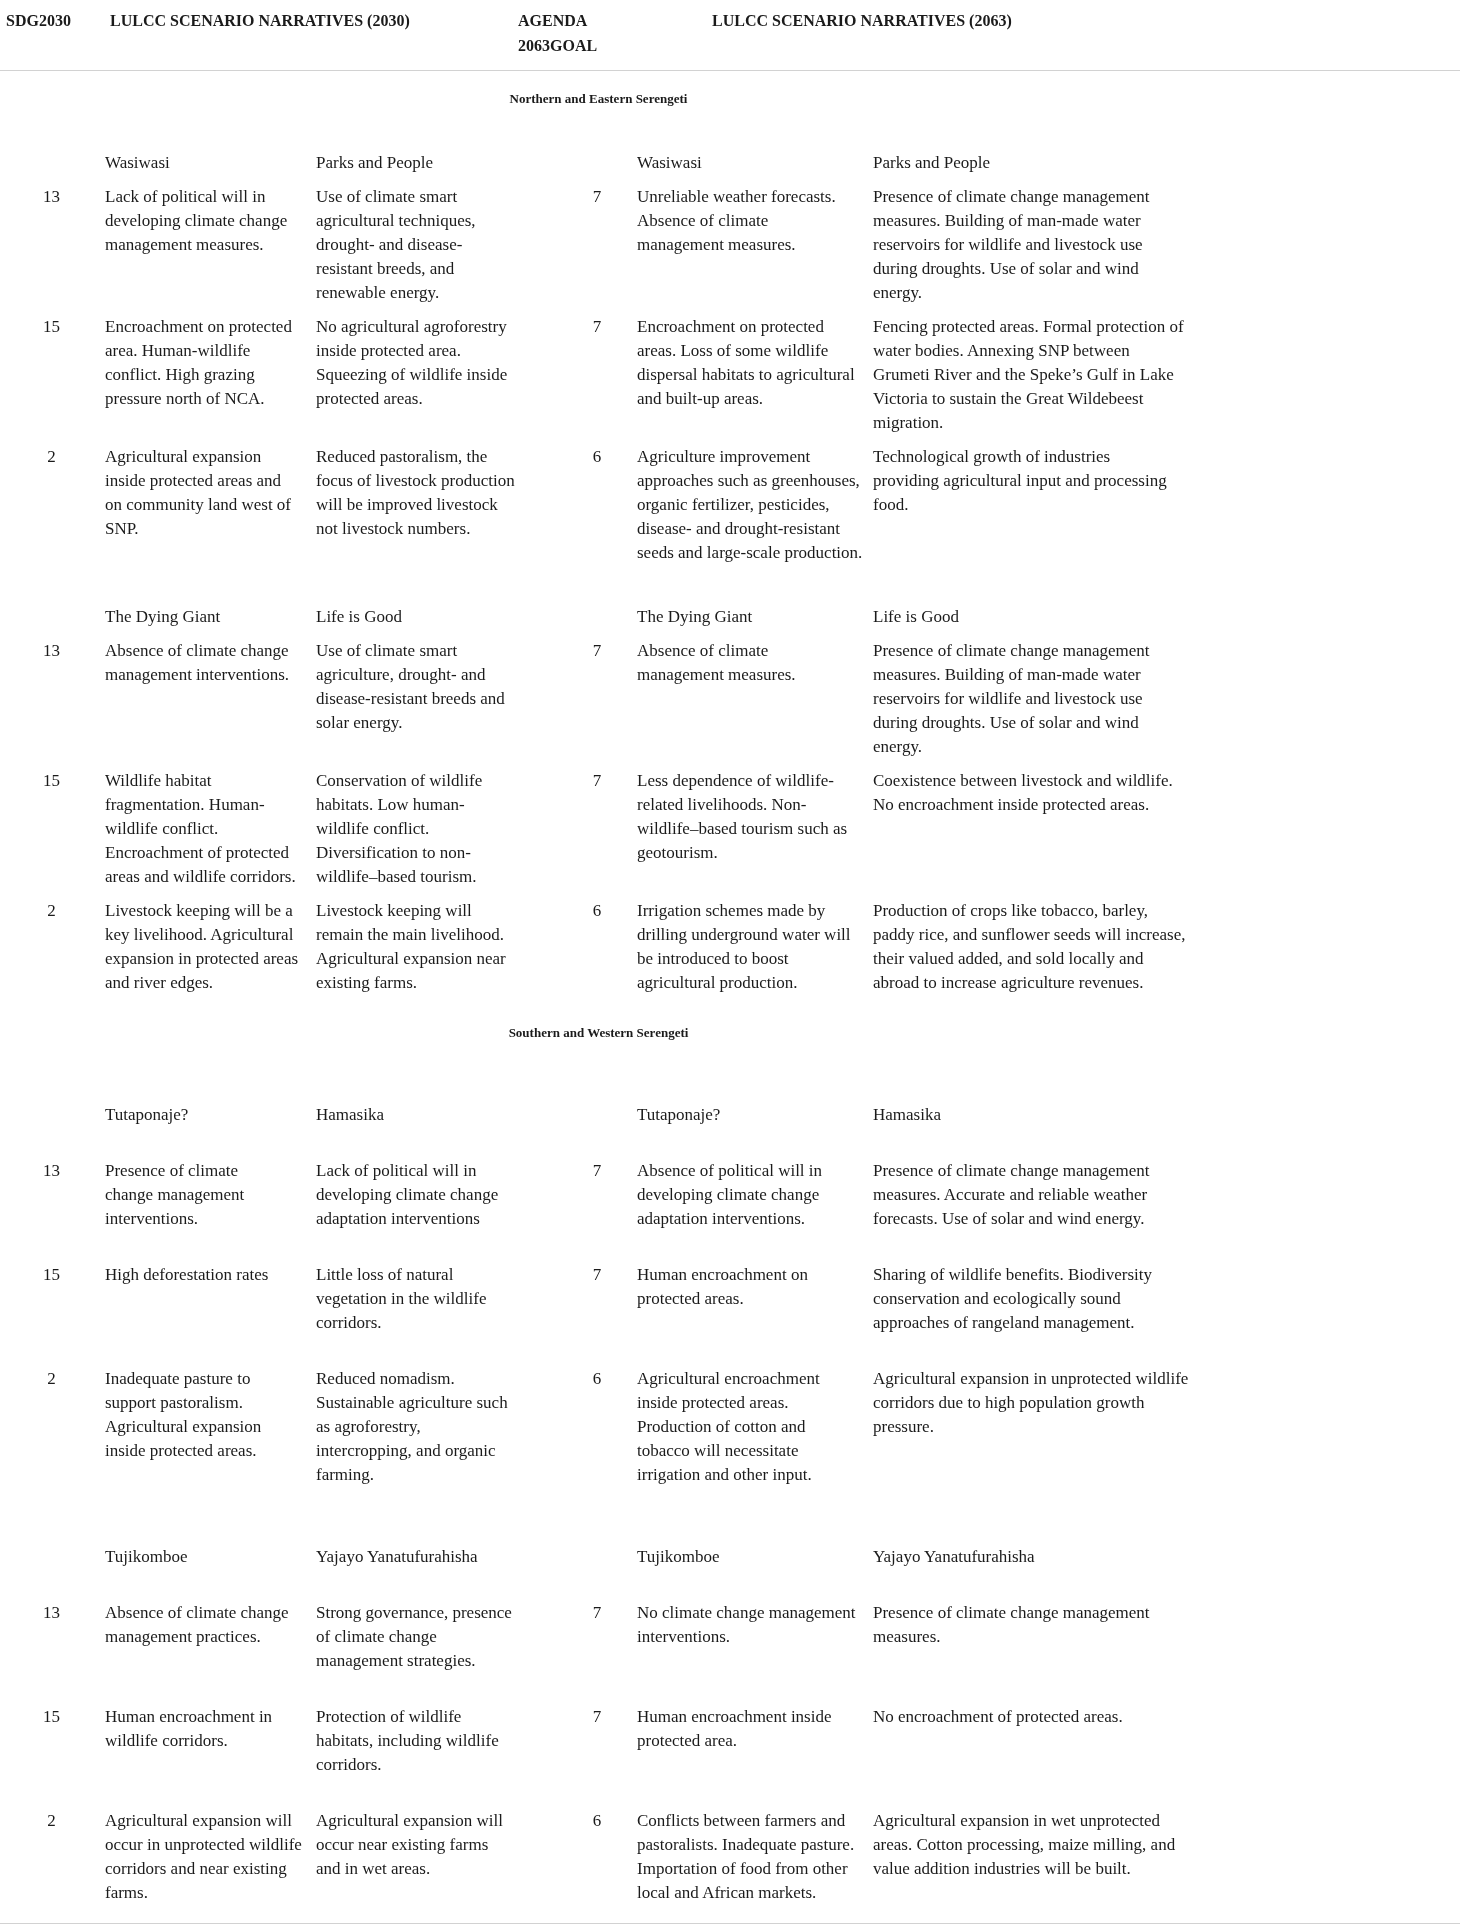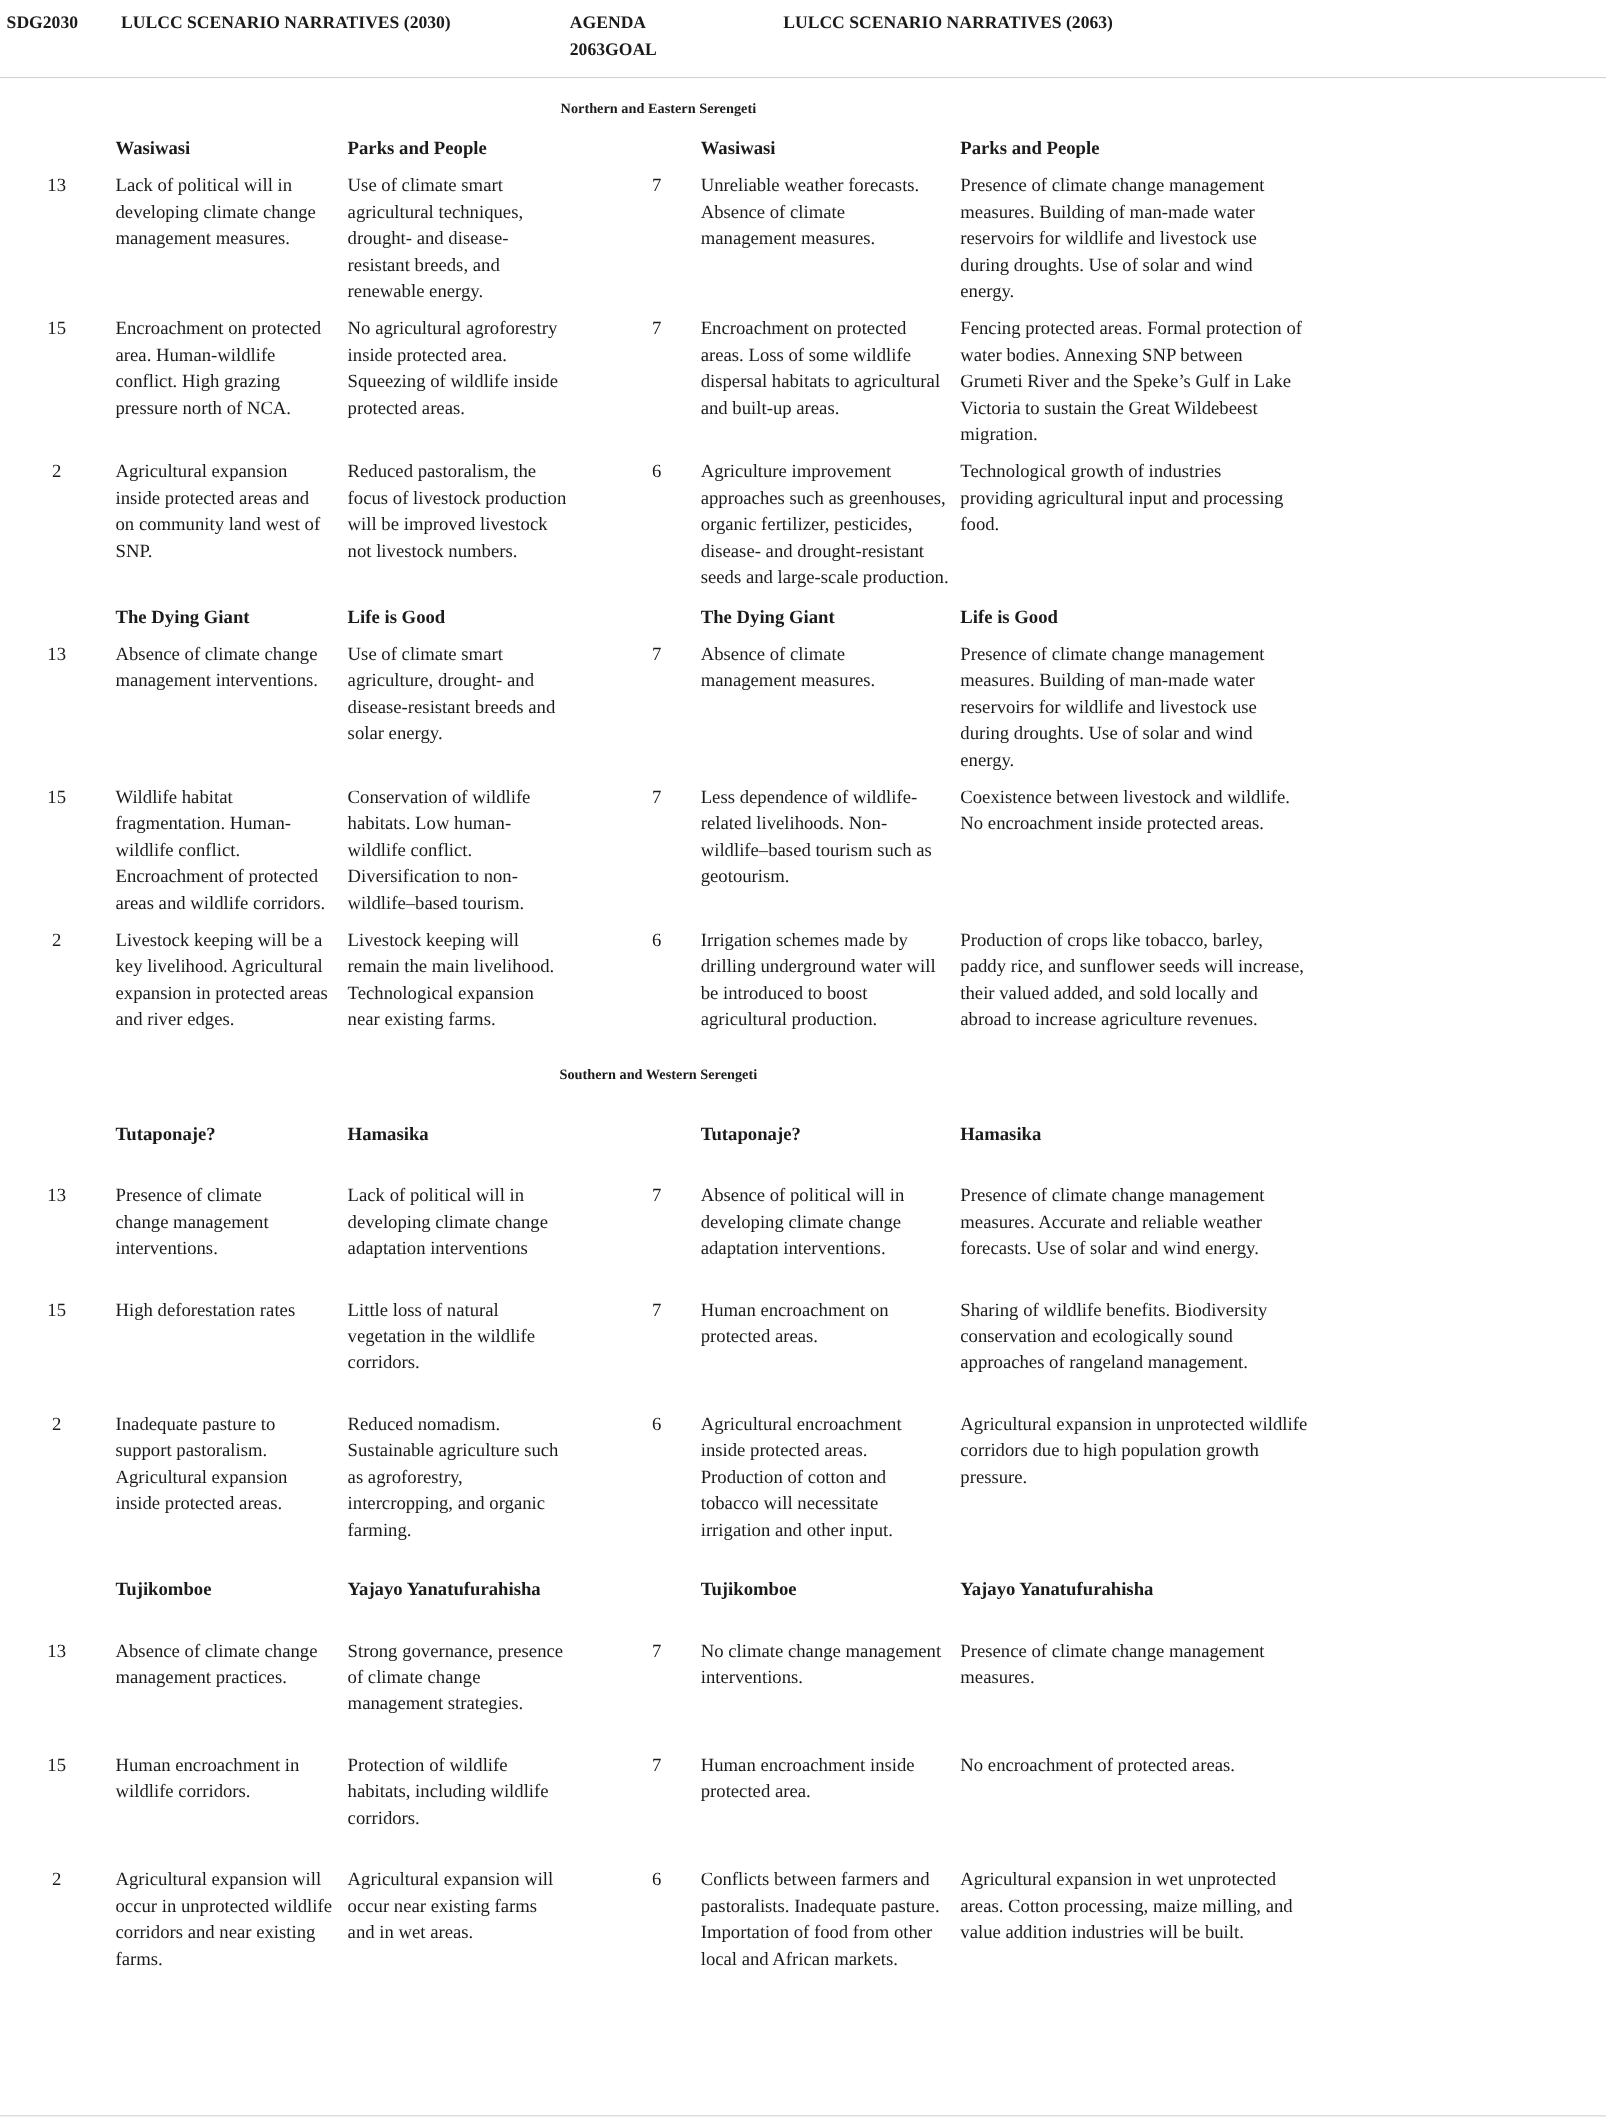--- a/index.html
+++ b/index.html
@@ -40,21 +40,21 @@
     display:grid;
     grid-template-columns:99px 211px 249px 72px 236px 318px;
     width:1185px;
   }
   .cell { font-size:17px; line-height:24px; }
   .num { padding-right:8px;text-align:center; }
   .cl1 { padding-right:14px; }
   .cl2 { padding-right:50px; }
   .cr1 { padding-right:14px; }
   .cr2 { padding-right:2px; }
-  .thead .cell { font-weight:bold; }
+  .thead .cell { font-weight:normal;margin-top:28px; }
   #sec-ne .section-title { margin-top:16px; }
   #sec-ne .thead { margin-top:12px; }
   #sec-ne .drow { margin-top:10px; }
   #sec-sw .section-title { margin-top:26px; }
   #sec-sw .thead { margin-top:30px; }
   #sec-sw .drow { margin-top:32px; }
 </style>
 </head>
 <body>
 
@@ -134,21 +134,21 @@
       <div class="cell cl1">Wildlife habitat fragmentation. Human-wildlife conflict. Encroachment of protected areas and wildlife corridors.</div>
       <div class="cell cl2">Conservation of wildlife habitats. Low human-wildlife conflict. Diversification to non-wildlife–based tourism.</div>
       <div class="cell num">7</div>
       <div class="cell cr1">Less dependence of wildlife-related livelihoods. Non-wildlife–based tourism such as geotourism.</div>
       <div class="cell cr2">Coexistence between livestock and wildlife. No encroachment inside protected areas.</div>
     </div>
 
     <div class="trow drow">
       <div class="cell num">2</div>
       <div class="cell cl1">Livestock keeping will be a key livelihood. Agricultural expansion in protected areas and river edges.</div>
-      <div class="cell cl2">Livestock keeping will remain the main livelihood. Technological expansion near existing farms.</div>
+      <div class="cell cl2">Livestock keeping will remain the main livelihood. Agricultural expansion near existing farms.</div>
       <div class="cell num">6</div>
       <div class="cell cr1">Irrigation schemes made by drilling underground water will be introduced to boost agricultural production.</div>
       <div class="cell cr2">Production of crops like tobacco, barley, paddy rice, and sunflower seeds will increase, their valued added, and sold locally and abroad to increase agriculture revenues.</div>
     </div>
   </div>
 
   <div class="section" id="sec-sw">
     <div class="section-title">Southern and Western Serengeti</div>
 
     <div class="trow thead">

